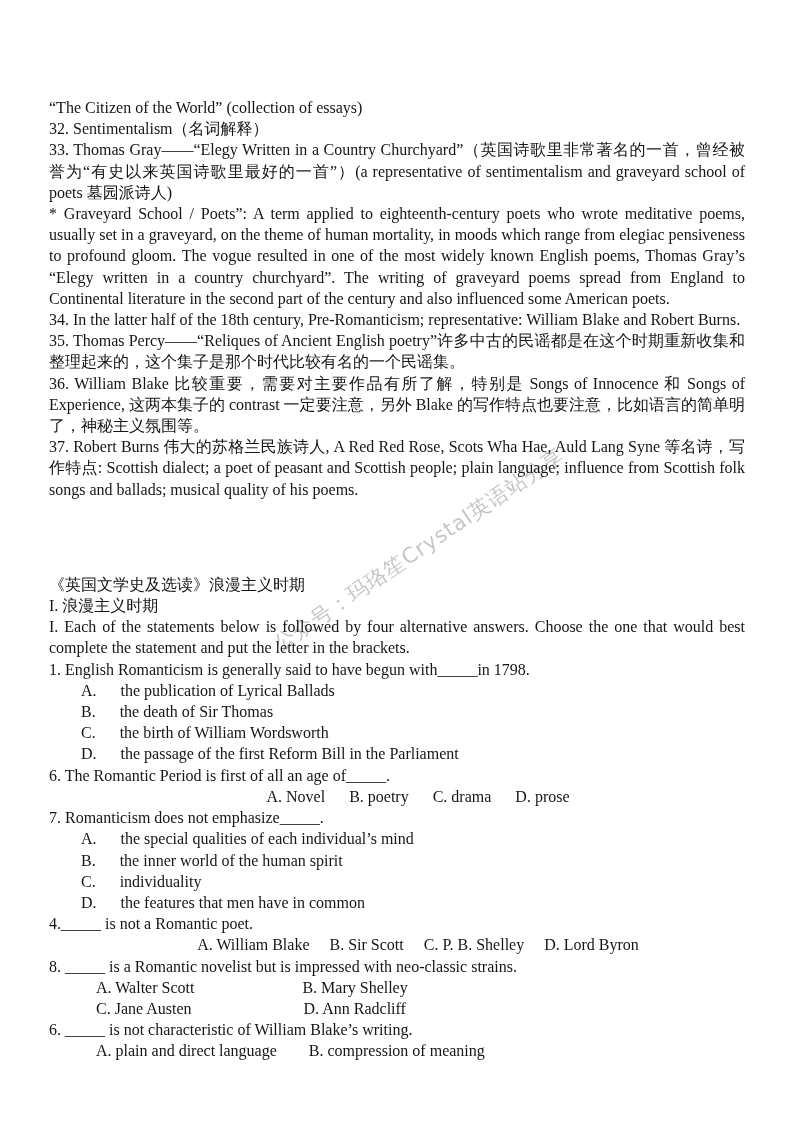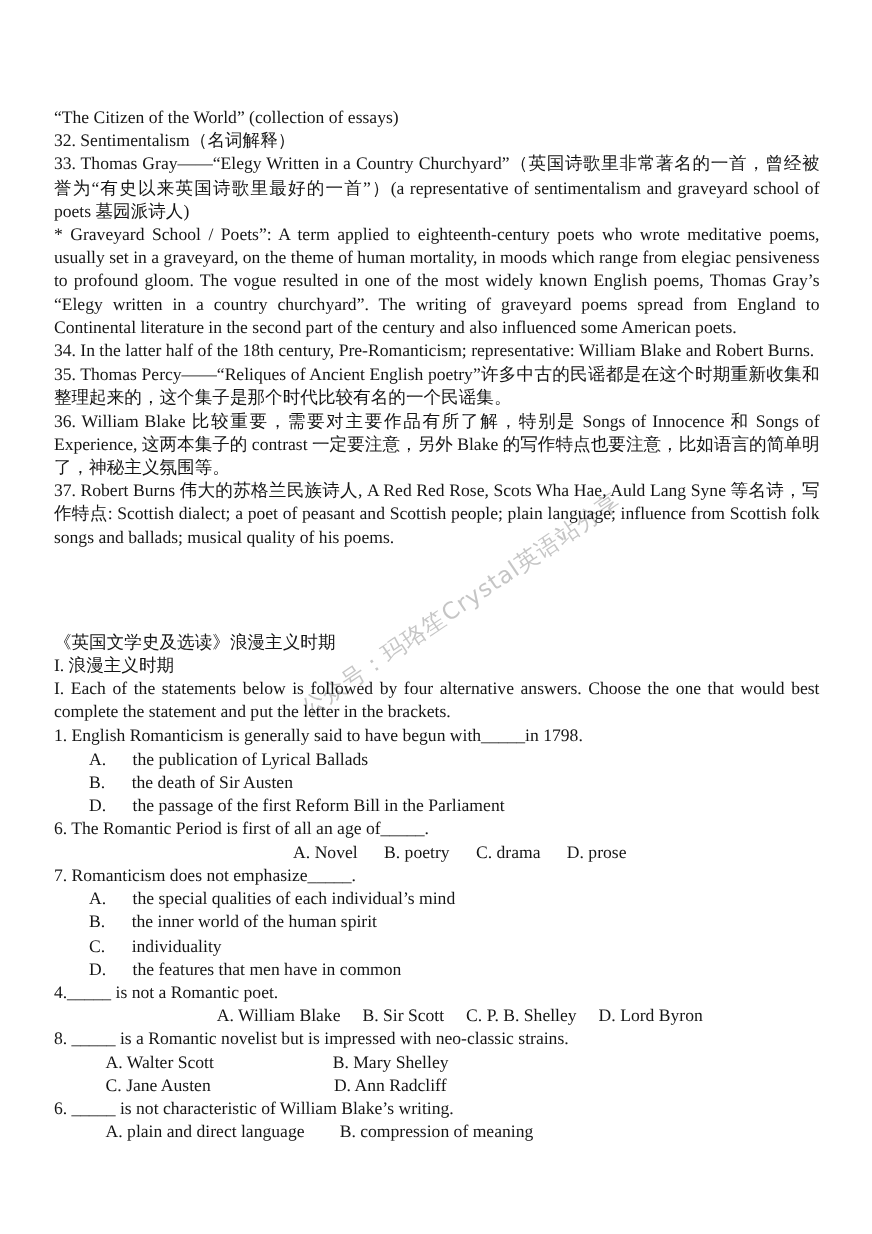--- a/index.html
+++ b/index.html
@@ -63,21 +63,22 @@
     <p class="para">37. Robert Burns 伟大的苏格兰民族诗人, A Red Red Rose, Scots Wha Hae, Auld Lang Syne 等名诗，写作特点: Scottish dialect; a poet of peasant and Scottish people; plain language; influence from Scottish folk songs and ballads; musical quality of his poems.</p>
 
     <div class="section-gap"></div>
 
     <p class="para">《英国文学史及选读》浪漫主义时期</p>
     <p class="para">I. 浪漫主义时期</p>
     <p class="para">I. Each of the statements below is followed by four alternative answers. Choose the one that would best complete the statement and put the letter in the brackets.</p>
 
     <p class="stem">1. English Romanticism is generally said to have begun with_____in 1798.</p>
     <p class="opt">A.      the publication of Lyrical Ballads</p>
-    <p class="opt">B.      the death of Sir Austen</p>
+    <p class="opt">B.      the death of Sir Thomas</p>
+    <p class="opt">C.      the birth of William Wordsworth</p>
     <p class="opt">D.      the passage of the first Reform Bill in the Parliament</p>
 
     <p class="stem">6. The Romantic Period is first of all an age of_____.</p>
     <p class="opt ind1">A. Novel      B. poetry      C. drama      D. prose</p>
 
     <p class="stem">7. Romanticism does not emphasize_____.</p>
     <p class="opt">A.      the special qualities of each individual’s mind</p>
     <p class="opt">B.      the inner world of the human spirit</p>
     <p class="opt">C.      individuality</p>
     <p class="opt">D.      the features that men have in common</p>

